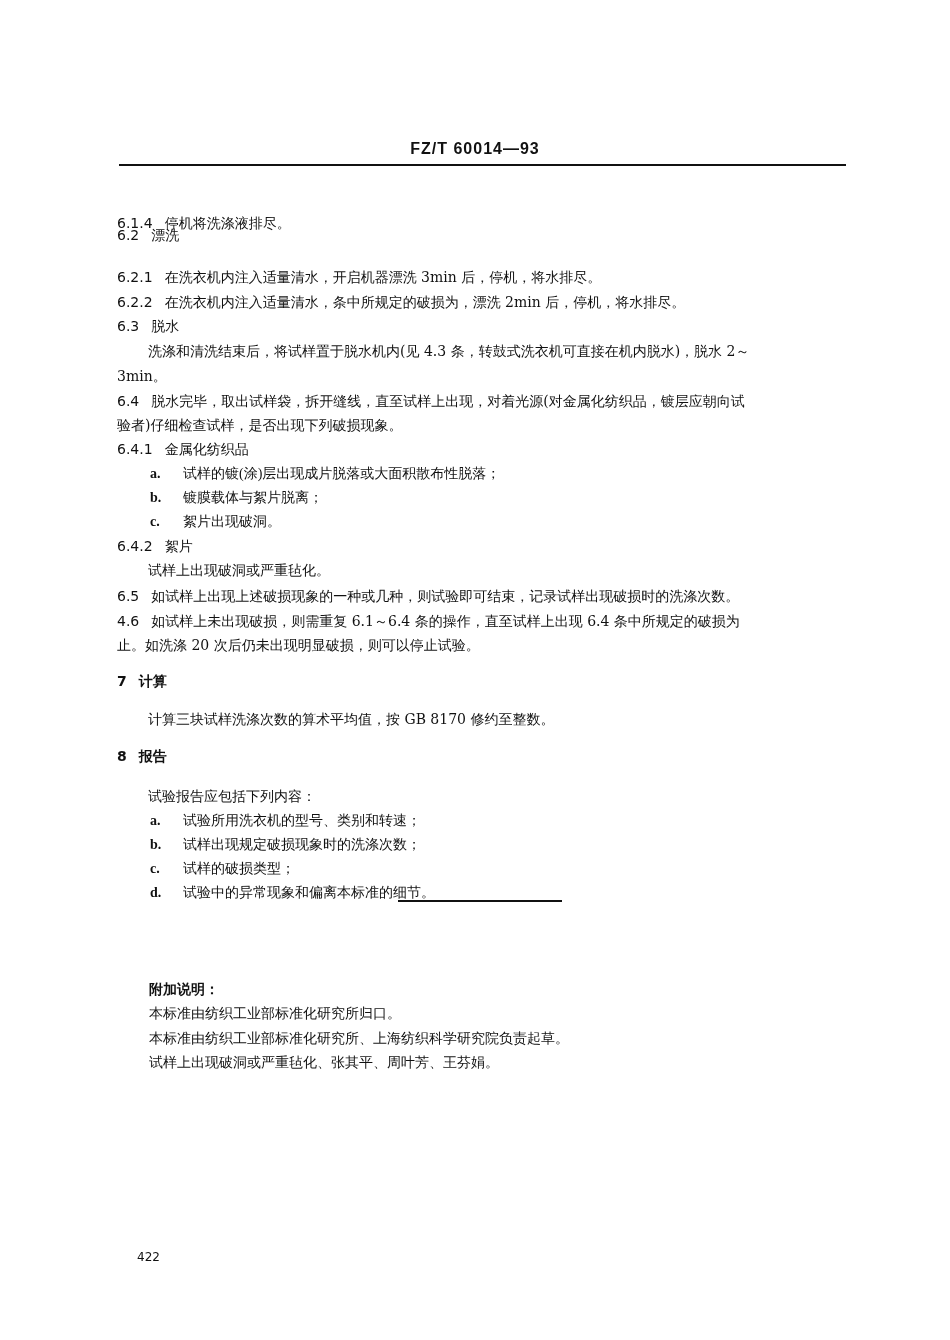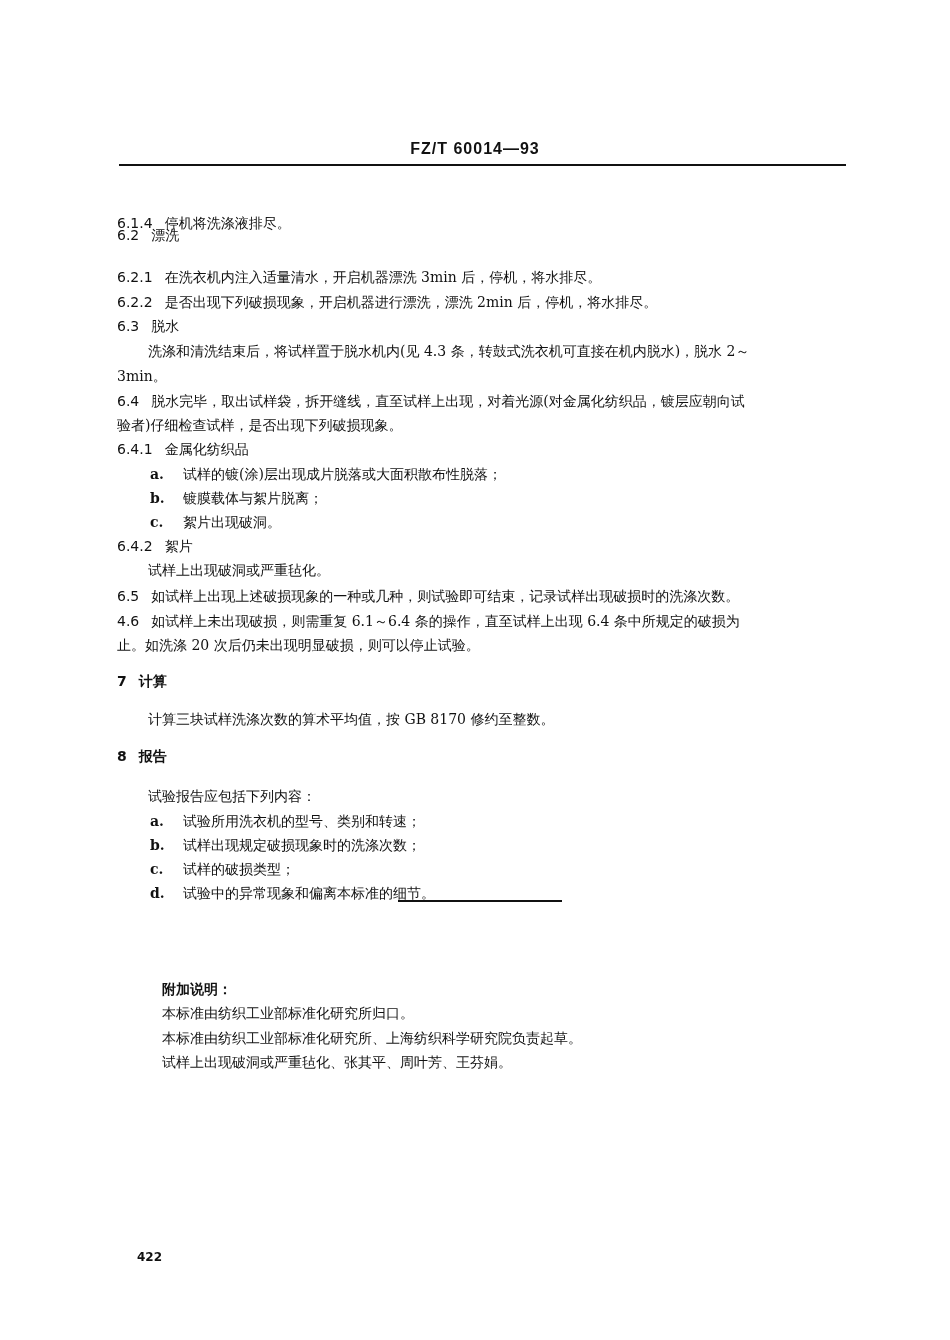--- a/index.html
+++ b/index.html
@@ -14,42 +14,42 @@
     font-size: 16px; font-weight: bold; letter-spacing: 1px;
   }
   .hdr-rule {
     position: absolute; top: 164px; left: 119px; width: 727px; height: 2px; background: #111;
   }
   .line {
     position: absolute; left: 117px; font-size: 14px; white-space: nowrap; line-height: 18px; margin-top: 36px;
   }
   .num { display: inline-block; font-family: "DejaVu Sans", sans-serif; font-size: 14px; margin-right: 12px; }
   .ind { left: 148px; }
-  .item { left: 150px; }
+  .item { left: 150px; font-family: Liberation Serif, serif; }
   .item .lbl { display: inline-block; width: 33px; font-weight: bold; }
   .bold { font-weight: bold; }
   .short-rule {
     position: absolute; top: 900px; left: 398px; width: 164px; height: 2px; background: #111;
   }
   .pageno {
     position: absolute; top: 1250px; left: 137px; font-family: "DejaVu Sans", sans-serif;
-    font-size: 12px; font-weight: bold;
+    font-size: 12px; font-weight: normal;
   }
-  .note { left: 162px; }
+  .note { left: 149px; }
 </style>
 </head>
 <body>
 
 <div class="hdr">FZ/T 60014—93</div>
 <div class="hdr-rule"></div>
 
 <div class="line" style="top:178px"><span class="num">6.1.4</span><span>停机将洗涤液排尽。</span></div>
 <div class="line" style="top:190px"><span class="num">6.2</span><span>漂洗</span></div>
 <div class="line" style="top:232px"><span class="num">6.2.1</span><span>在洗衣机内注入适量清水，开启机器漂洗 3min 后，停机，将水排尽。</span></div>
-<div class="line" style="top:257px"><span class="num">6.2.2</span><span>是否出现下列破损现象，开启机器进行漂洗，漂洗 2min 后，停机，将水排尽。</span></div>
+<div class="line" style="top:257px"><span class="num">6.2.2</span><span>在洗衣机内注入适量清水，条中所规定的破损为，漂洗 2min 后，停机，将水排尽。</span></div>
 <div class="line" style="top:281px"><span class="num">6.3</span><span>脱水</span></div>
 <div class="line ind" style="top:306px">洗涤和清洗结束后，将试样置于脱水机内(见 4.3 条，转鼓式洗衣机可直接在机内脱水)，脱水 2～</div>
 <div class="line" style="top:331px">3min。</div>
 <div class="line" style="top:356px"><span class="num">6.4</span><span>脱水完毕，取出试样袋，拆开缝线，直至试样上出现，对着光源(对金属化纺织品，镀层应朝向试</span></div>
 <div class="line" style="top:380px">验者)仔细检查试样，是否出现下列破损现象。</div>
 <div class="line" style="top:404px"><span class="num">6.4.1</span><span>金属化纺织品</span></div>
 
 <div class="line item" style="top:429px"><span class="lbl">a.</span><span>试样的镀(涂)层出现成片脱落或大面积散布性脱落；</span></div>
 <div class="line item" style="top:453px"><span class="lbl">b.</span><span>镀膜载体与絮片脱离；</span></div>
 <div class="line item" style="top:477px"><span class="lbl">c.</span><span>絮片出现破洞。</span></div>

